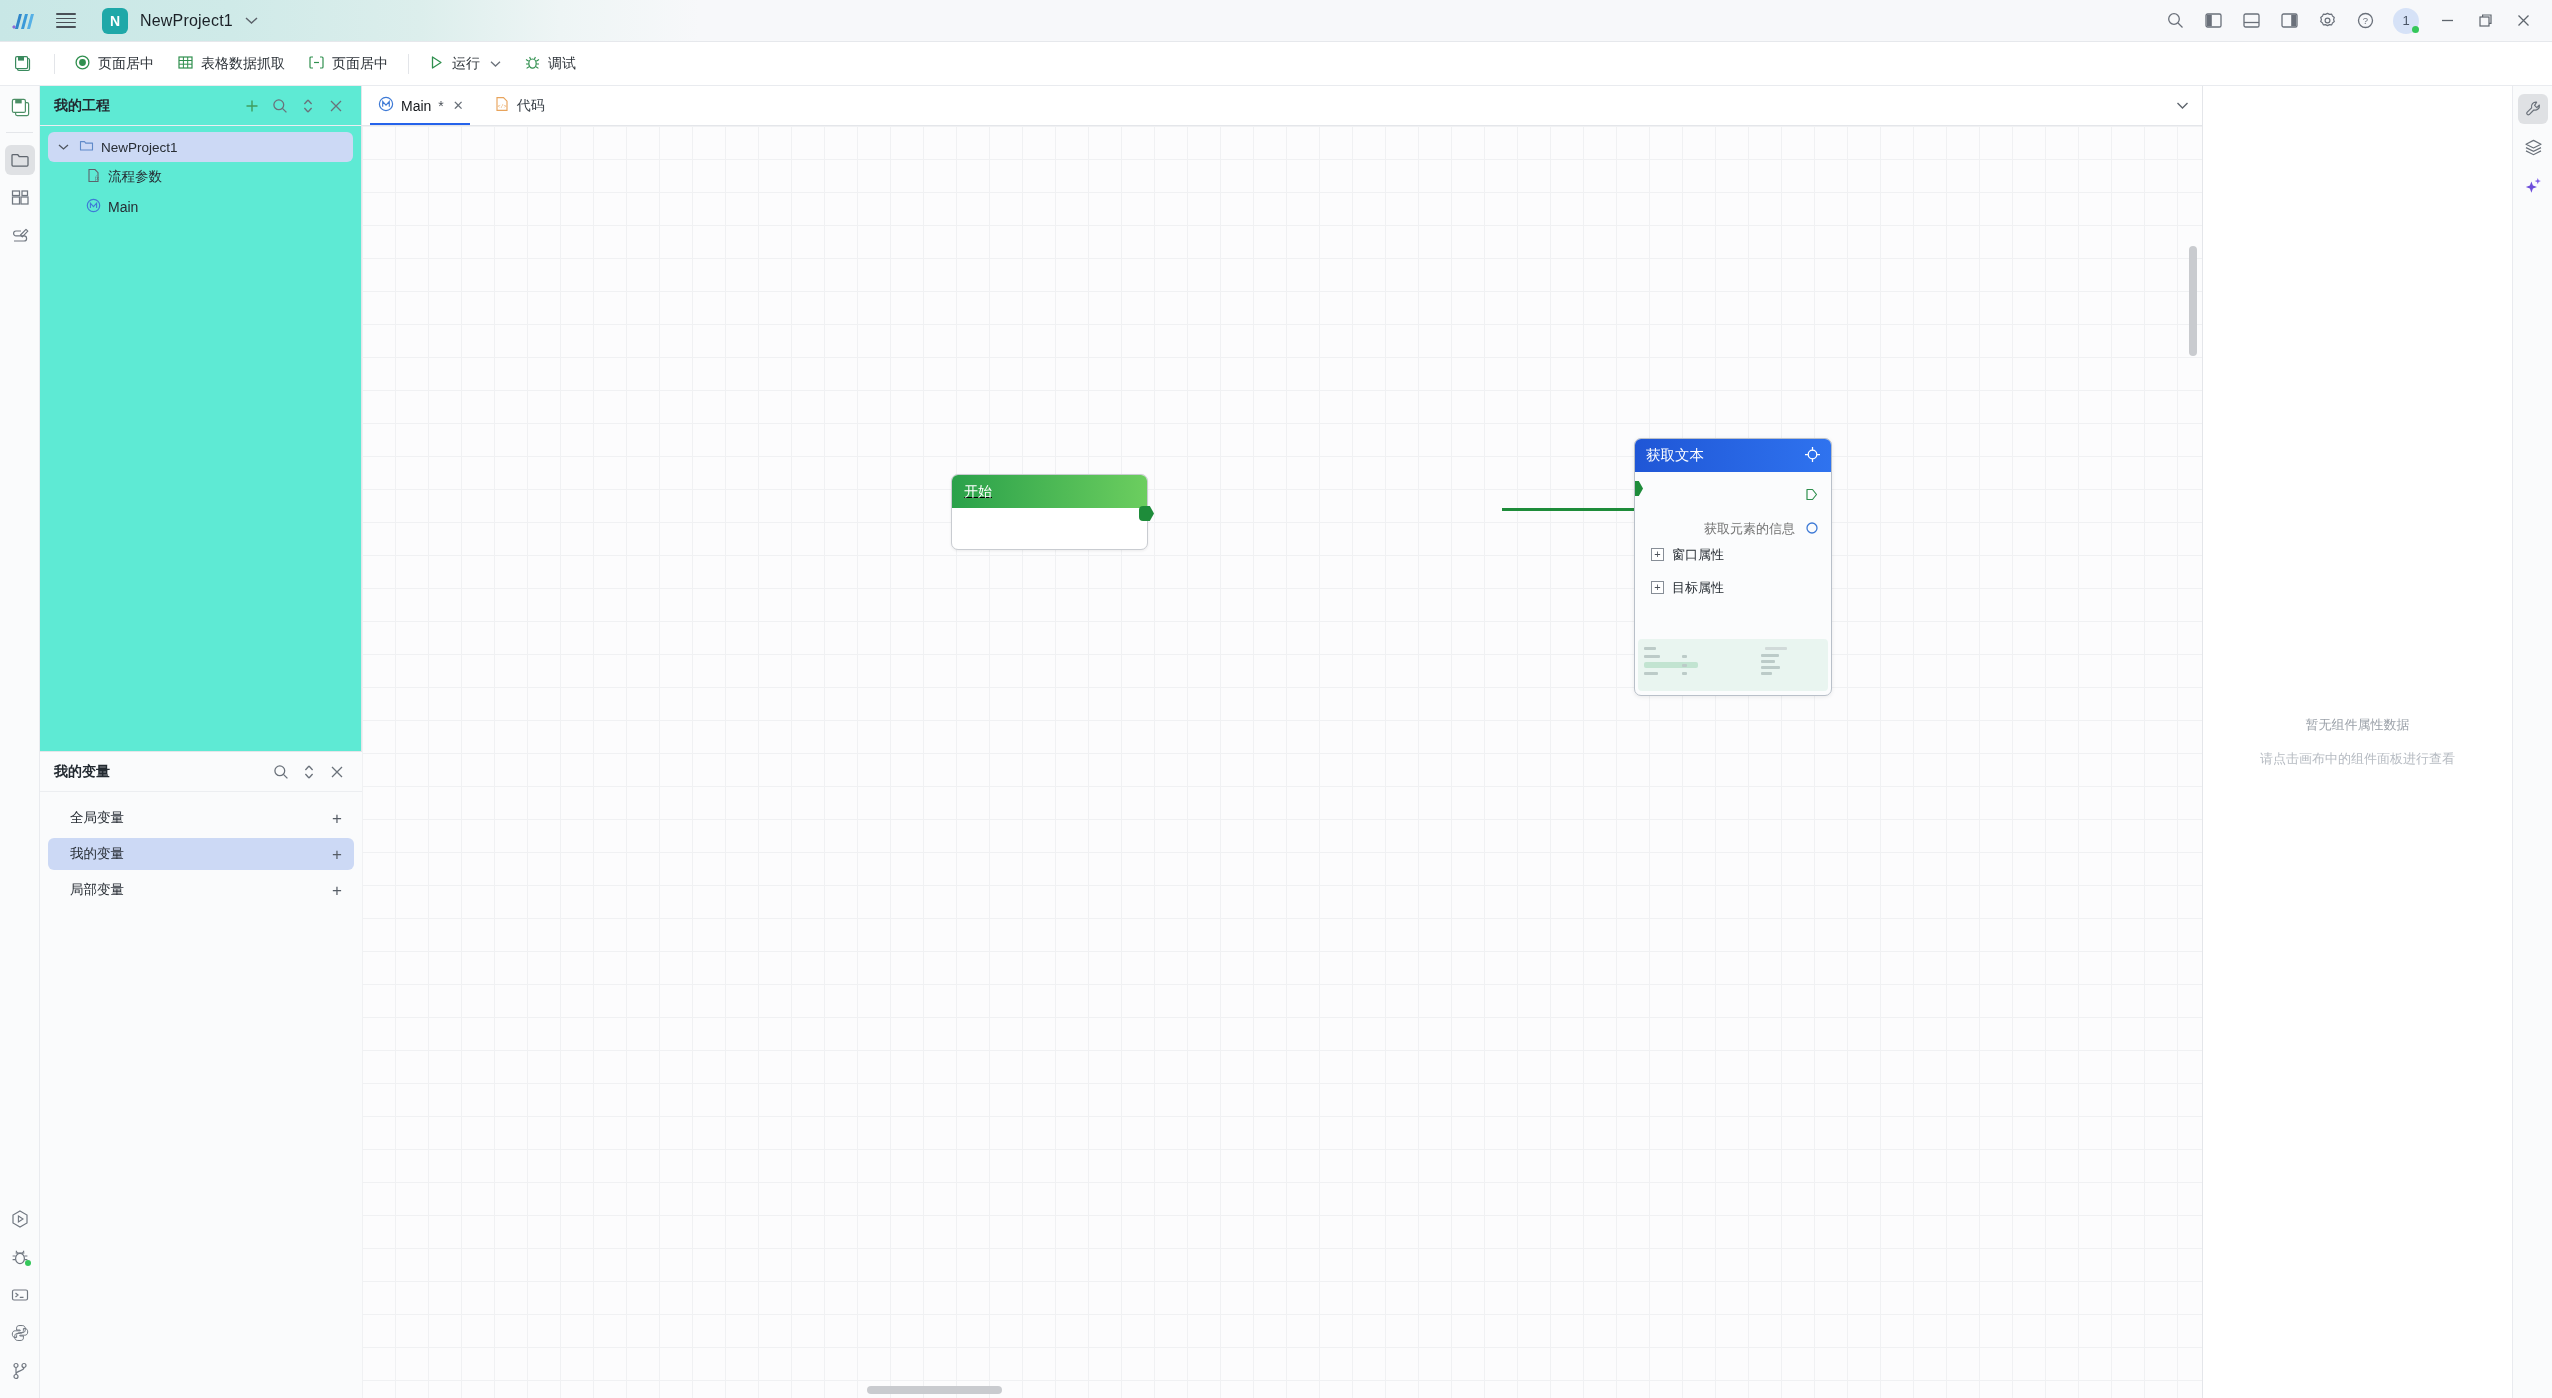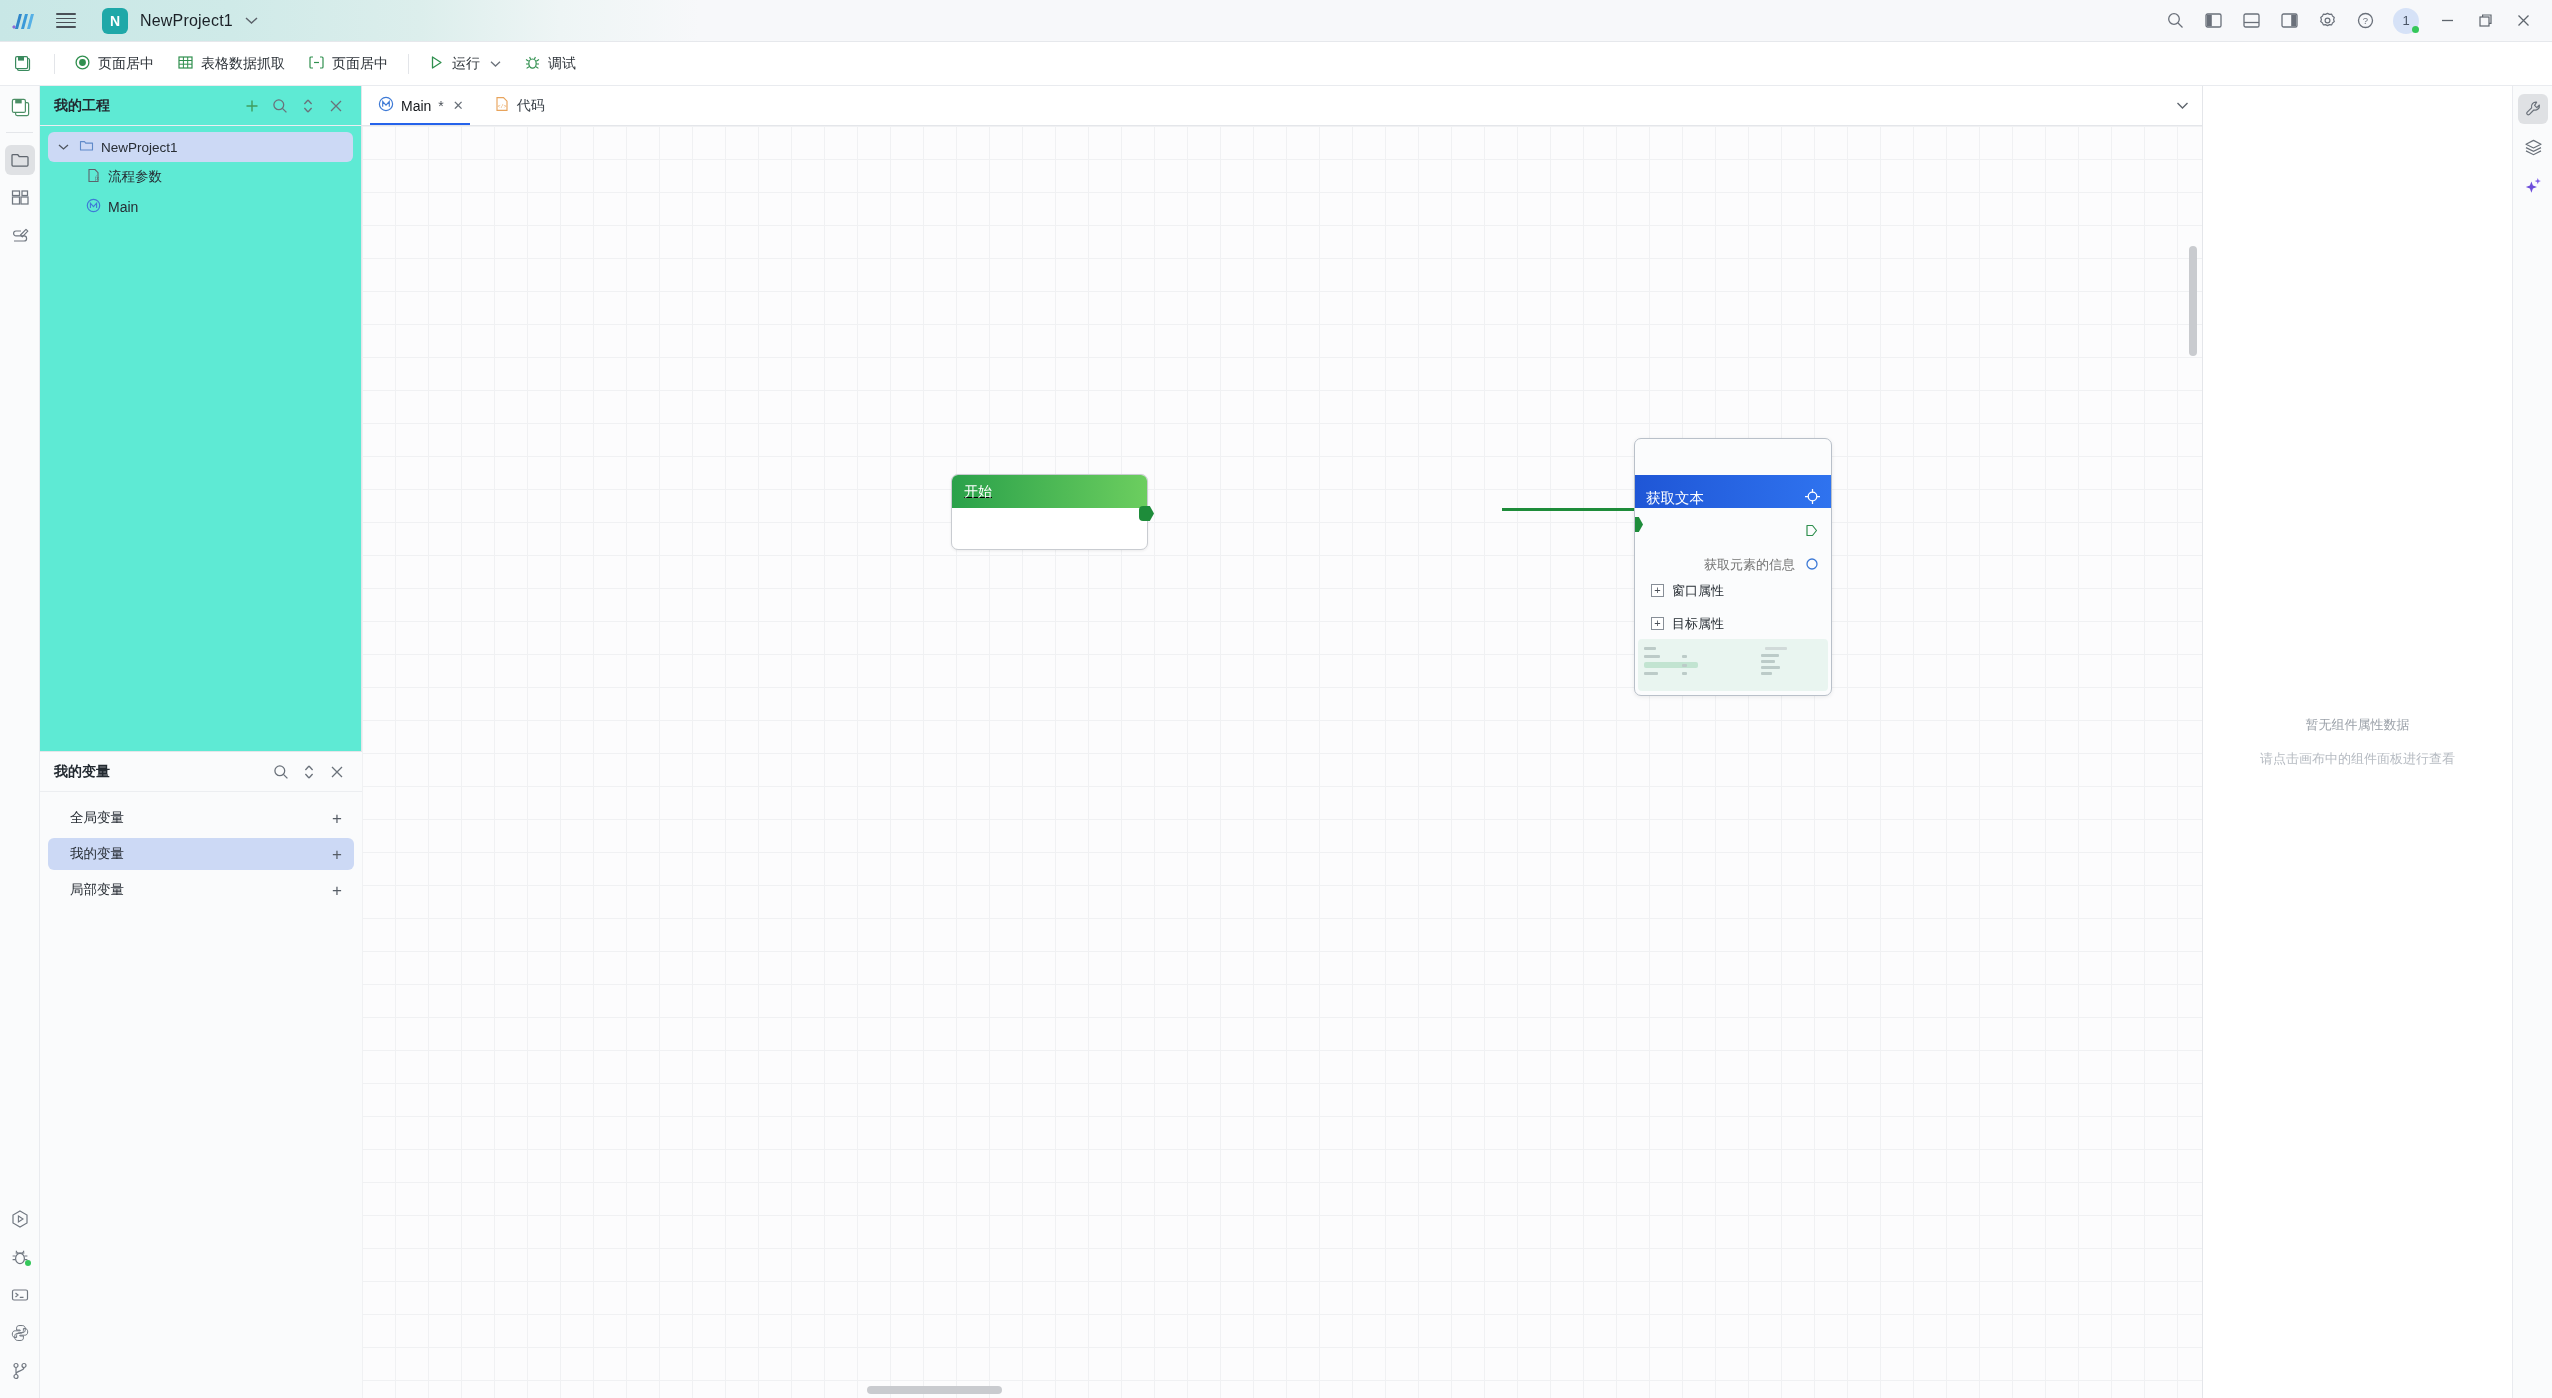--- a/index.html
+++ b/index.html
@@ -162,21 +162,21 @@
   .link { position:absolute; height:3px; background:#1e8c3a; }
 
   
   .node-get {
     position: absolute; left: 1272px; top: 503px; width: 198px; height: 258px;
     background: #fbfcfd; border: 1px solid #b9c0c9; border-radius: 7px;
     box-shadow: 0 1px 4px rgba(0,0,0,.08); overflow: hidden;
   }
   .node-get-head {
     height: 33px; background: linear-gradient(to right, #1f56d6, #2f73ef);
-    color:#fff; font-size: 14.5px; display:flex; align-items:flex-end; padding: 0 10px 0 11px; margin-top: 36px;
+    color:#fff; font-size: 14.5px; display:flex; align-items:center; padding: 0 10px 0 11px;
   }
   .node-get-head .crosshair { margin-left:auto; }
   .node-row {
     display:flex; align-items:flex-end; height: 33px; padding: 0 12px 0 14px;
     font-size: 13px; color: #737373;
   }
   .node-row.right { justify-content:flex-end; gap: 10px; }
   .node-prop { display:flex; align-items:center; gap: 8px; height: 33px; padding-left: 16px; font-size: 13px; color:#262c33; }
   .expand-box {
     width: 13px; height: 13px; border: 1px solid #878e97; color:#4a5058;

